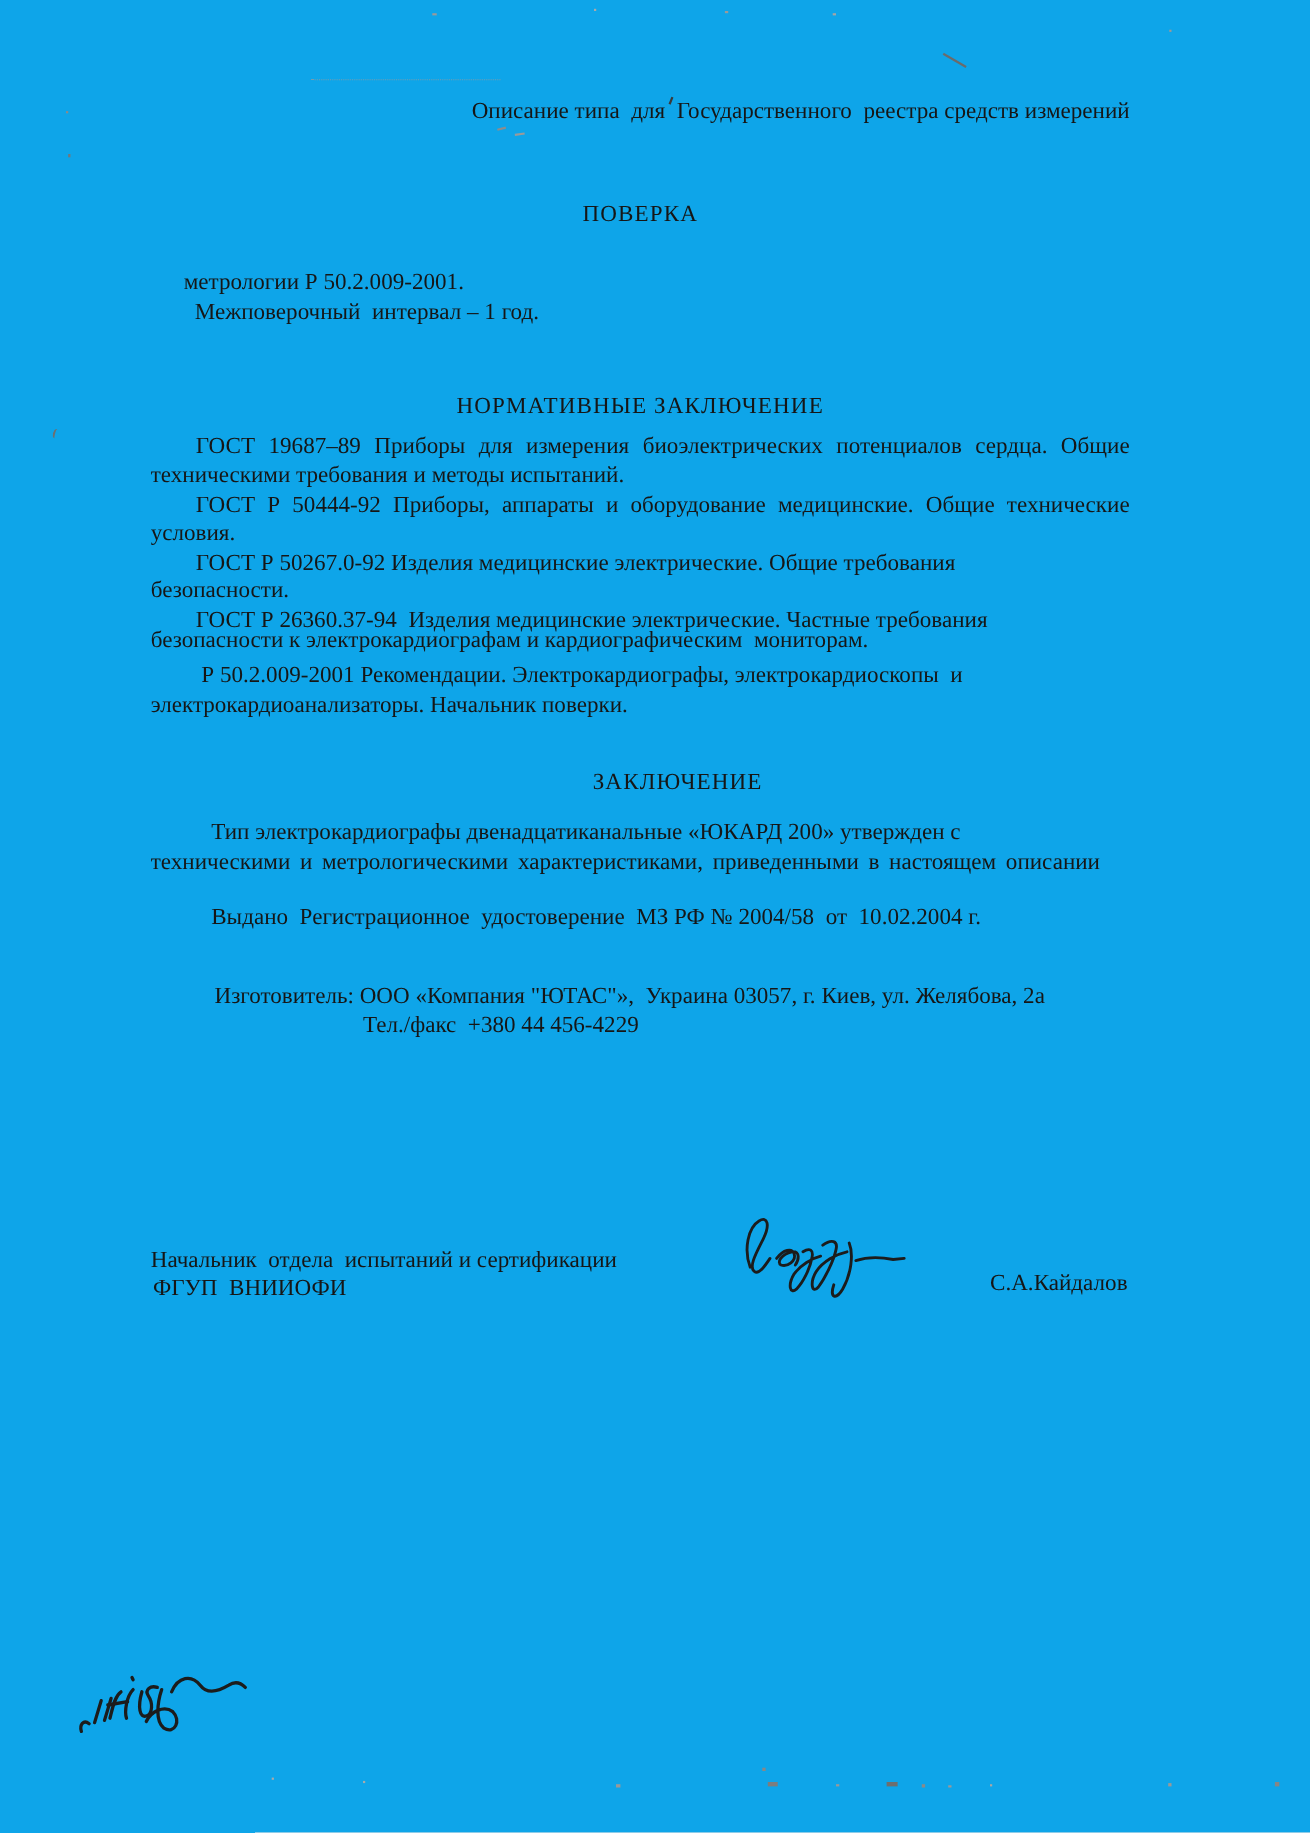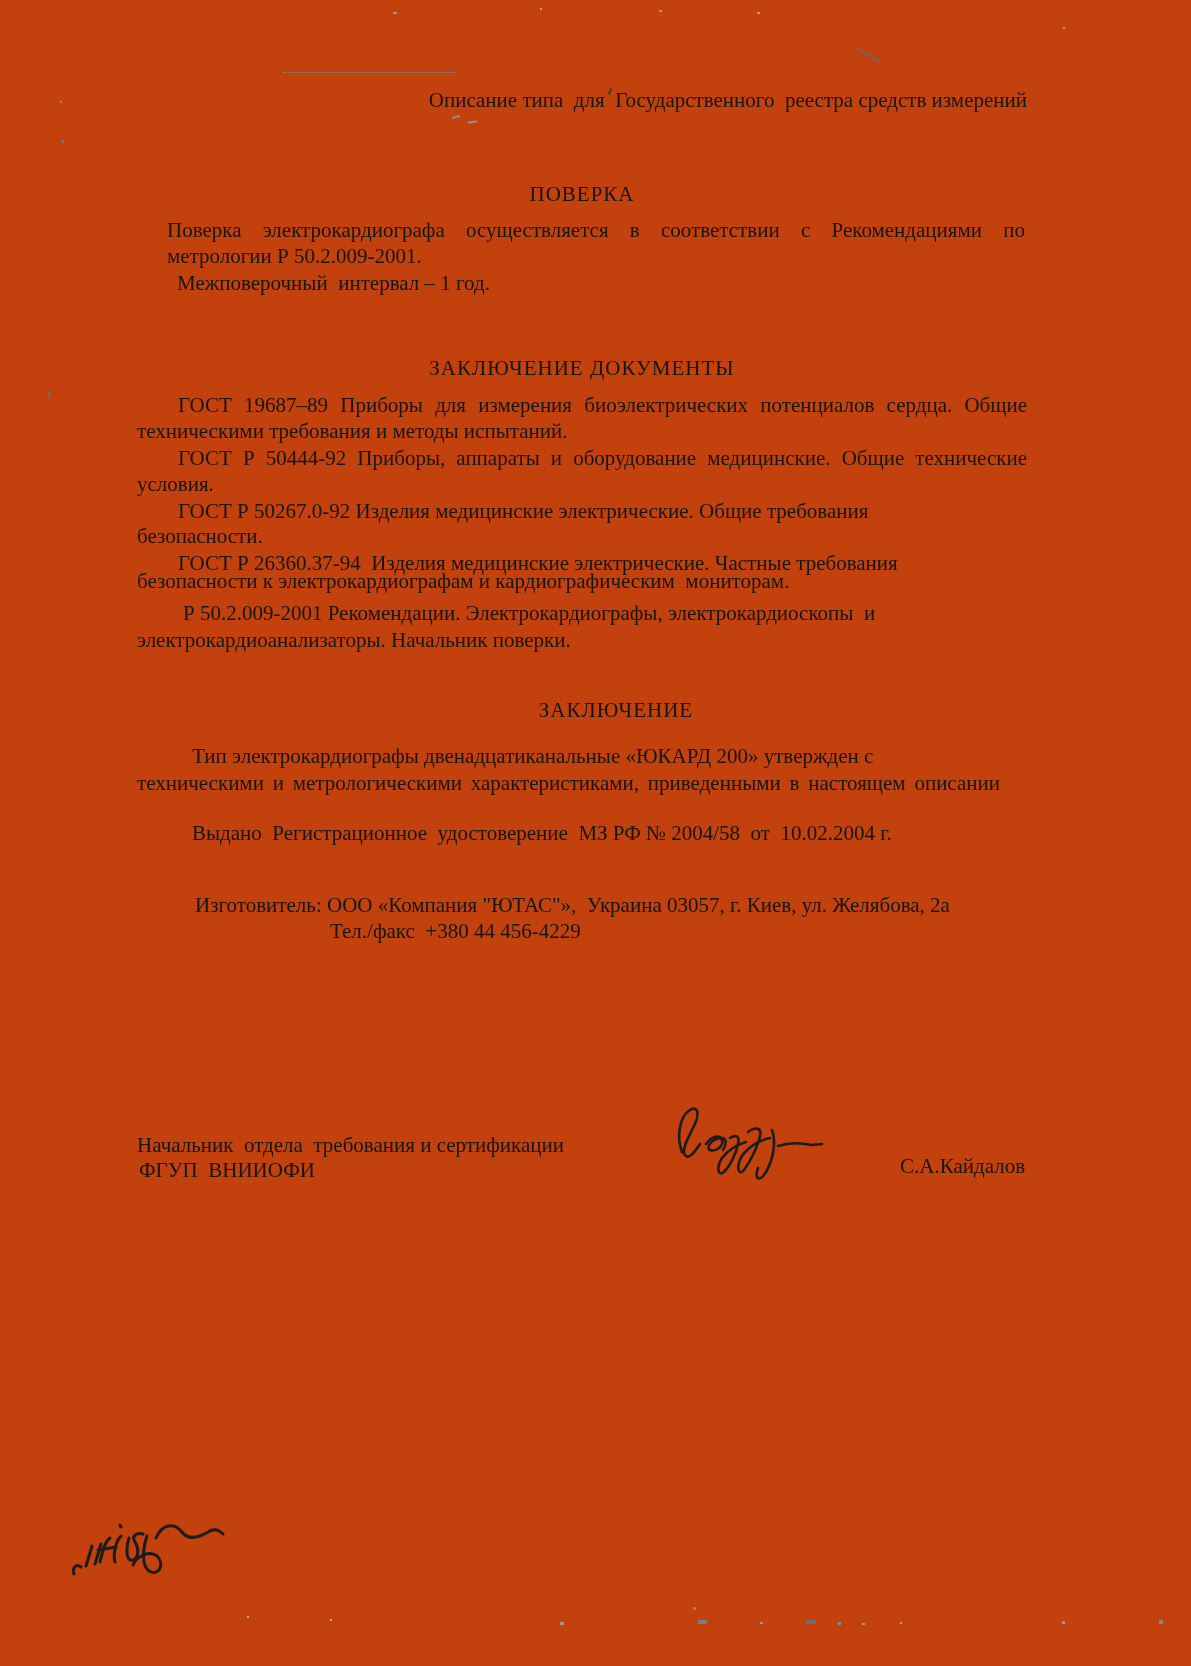--- a/index.html
+++ b/index.html
@@ -1,19 +1,19 @@
 <!DOCTYPE html>
 <html><head>
 <meta charset="utf-8">
 <style>
   html,body{margin:0;padding:0;background:#e8e8e8;}
   .page{
     position:relative;
     width:1191px;height:1666px;
-    background:#c2410c;
+    background:#0ea5e9;
     overflow:hidden;
     font-family:"Liberation Serif", serif;
     color:#161616;
   }
   .t{
     position:absolute;
     font-size:21px;
     line-height:26px;
     white-space:pre;
     color:#161616;
@@ -33,45 +33,44 @@
   svg path{fill:none;stroke:#1c1c1c;stroke-linecap:round;}
 </style>
 </head>
 <body>
 
 <div class="page">
 
   <div class="t" style="right:164px;top:87px;">Описание типа  для  Государственного  реестра средств измерений</div>
 
   <div class="t heading" style="left:137px;top:181px;width:890px;">ПОВЕРКА</div>
-  <div class="t j" style="left:167px;top:217px;width:858px;">Поверка электрокардиографа осуществляется в соответствии с Рекомендациями по</div>
   <div class="t" style="left:167px;top:243px;">метрологии Р 50.2.009-2001.</div>
   <div class="t" style="left:177px;top:270px;">Межповерочный  интервал – 1 год.</div>
 
-  <div class="t heading" style="left:137px;top:355px;width:890px;">ЗАКЛЮЧЕНИЕ ДОКУМЕНТЫ</div>
+  <div class="t heading" style="left:137px;top:355px;width:890px;">НОРМАТИВНЫЕ ЗАКЛЮЧЕНИЕ</div>
   <div class="t j" style="left:178px;top:392px;width:849px;">ГОСТ 19687–89 Приборы для измерения биоэлектрических потенциалов сердца. Общие</div>
   <div class="t" style="left:137px;top:418px;">техническими требования и методы испытаний.</div>
   <div class="t j" style="left:178px;top:445px;width:849px;">ГОСТ Р 50444-92 Приборы, аппараты и оборудование медицинские. Общие технические</div>
   <div class="t" style="left:137px;top:471px;">условия.</div>
   <div class="t" style="left:178px;top:498px;">ГОСТ Р 50267.0-92 Изделия медицинские электрические. Общие требования</div>
   <div class="t" style="left:137px;top:523px;">безопасности.</div>
   <div class="t" style="left:178px;top:550px;">ГОСТ Р 26360.37-94  Изделия медицинские электрические. Частные требования</div>
   <div class="t" style="left:137px;top:568px;">безопасности к электрокардиографам и кардиографическим  мониторам.</div>
   <div class="t" style="left:183px;top:600px;">Р 50.2.009-2001 Рекомендации. Электрокардиографы, электрокардиоскопы  и</div>
   <div class="t" style="left:137px;top:627px;">электрокардиоанализаторы. Начальник поверки.</div>
 
   <div class="t heading" style="left:137px;top:697px;width:890px;padding-left:34px;">ЗАКЛЮЧЕНИЕ</div>
   <div class="t" style="left:192px;top:743px;">Тип электрокардиографы двенадцатиканальные «ЮКАРД 200» утвержден с</div>
   <div class="t j" style="left:137px;top:770px;width:863px;">техническими и метрологическими характеристиками, приведенными в настоящем описании</div>
   <div class="t" style="left:192px;top:820px;">Выдано  Регистрационное  удостоверение  МЗ РФ № 2004/58  от  10.02.2004 г.</div>
 
   <div class="t" style="left:195px;top:892px;">Изготовитель: ООО «Компания "ЮТАС"»,  Украина 03057, г. Киев, ул. Желябова, 2а</div>
   <div class="t" style="left:330px;top:918px;">Тел./факс  +380 44 456-4229</div>
 
-  <div class="t" style="left:137px;top:1132px;">Начальник  отдела  требования и сертификации</div>
+  <div class="t" style="left:137px;top:1132px;">Начальник  отдела  испытаний и сертификации</div>
   <div class="t" style="left:139px;top:1157px;">ФГУП  ВНИИОФИ</div>
   <div class="t" style="left:900px;top:1153px;">С.А.Кайдалов</div>
 
   <svg class="sig-svg" style="left:660px;top:1100px;" width="185" height="95" viewBox="0 0 185 95">
     <g stroke-width="2.6">
       <path d="M22,52 C16,36 20,16 30,10 C38,5 40,14 34,26 C28,38 20,52 26,56 C30,59 36,50 40,44"></path>
       <path d="M46,44 C52,36 60,34 62,40 C64,46 56,52 50,50 C46,48 50,40 60,38 C68,37 66,46 63,50"></path>
       <path d="M70,38 C76,34 80,36 78,44 C76,54 70,66 64,72 C58,77 56,68 62,58 C68,50 78,44 86,42"></path>
       <path d="M88,32 C96,26 102,28 100,36 C98,46 90,62 84,70 C78,77 76,66 82,56 C88,47 100,40 110,38"></path>
       <path d="M112,30 C116,40 114,58 106,72 C100,82 94,80 98,68"></path>

